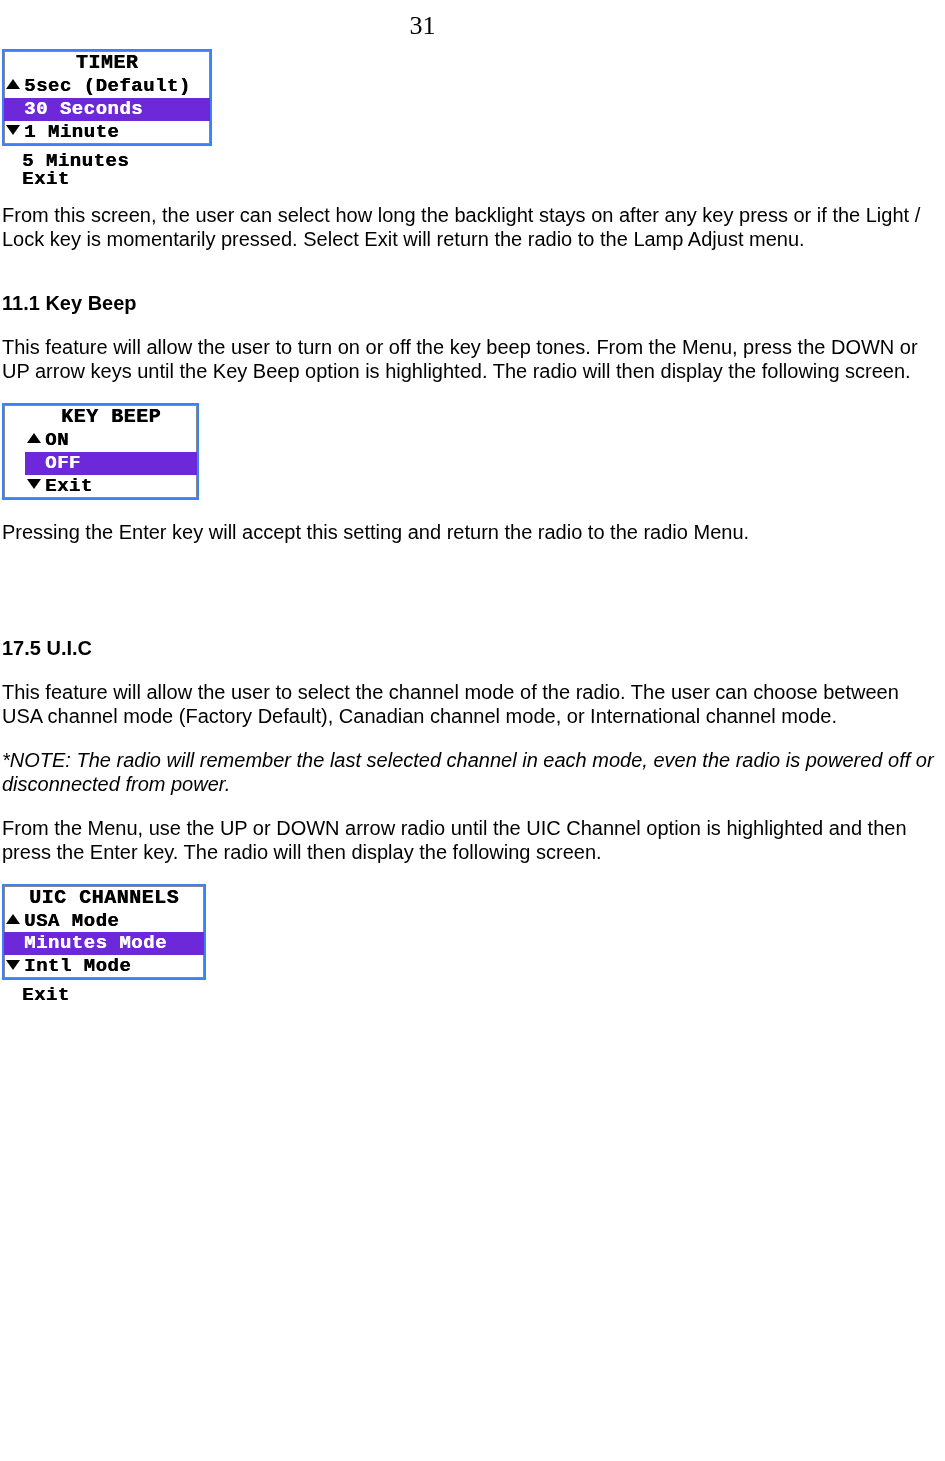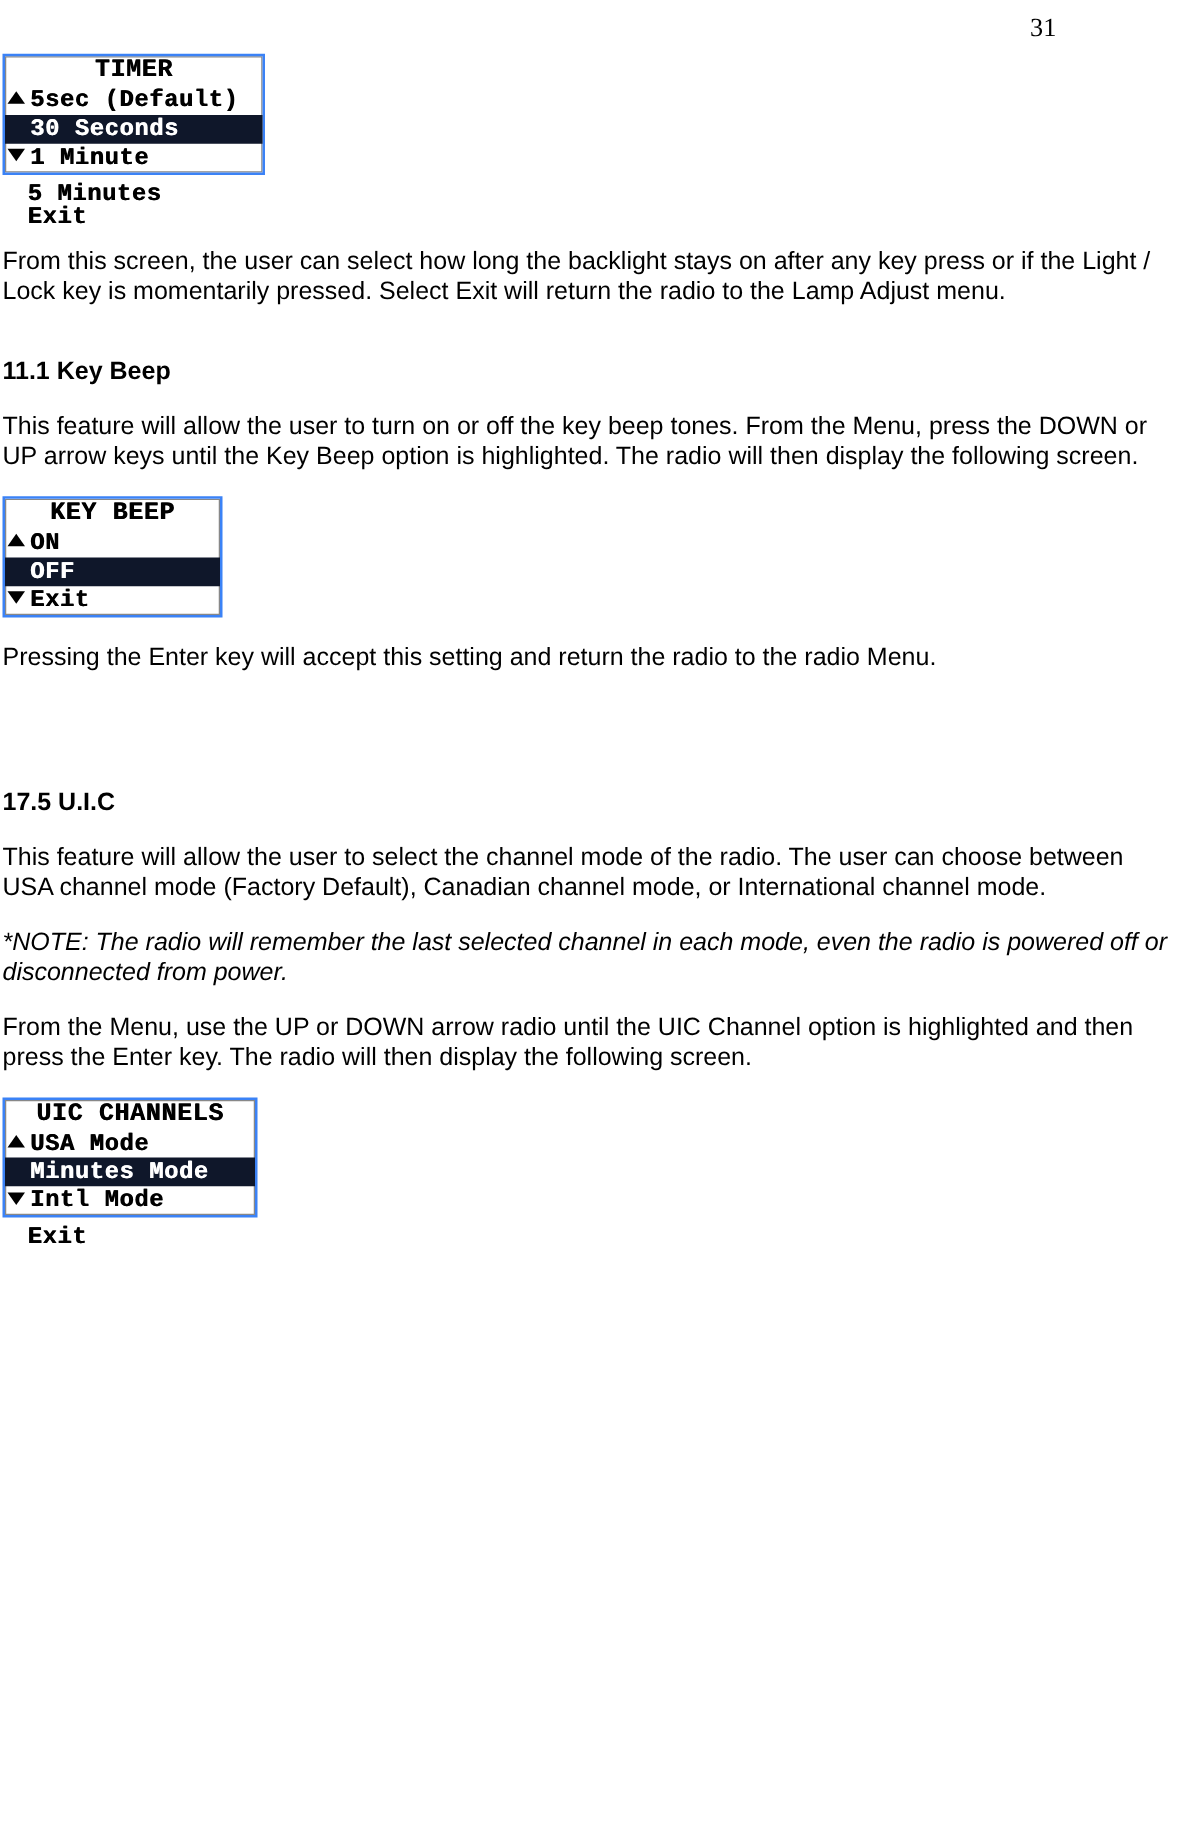--- a/index.html
+++ b/index.html
@@ -9,24 +9,24 @@
     font-size: 20px;
     line-height: 1.2;
     color: #000;
     background: #fff;
     width: 945px;
   }
   .page {
     padding: 0 0 20px 0;
   }
   .page-number {
-    text-align: right;
+    text-align: center;
     padding: 10px 100px 0 0;
     font-family: "Times New Roman", serif;
-    font-size: 21px;
+    font-size: 26px;
   }
   .body-text {
     margin: 12px 2px 12px 2px;
   }
   .section-heading {
     font-weight: bold;
     margin: 40px 2px 20px 2px;
   }
   .note {
     font-style: italic;
@@ -58,41 +58,41 @@
   .lcd-row {
     font-family: "Courier New", monospace;
     font-weight: bold;
     font-size: 19px;
     padding: 0 4px 0 20px;
     letter-spacing: 0.5px;
     white-space: nowrap;
     text-shadow: 0.5px 0 0 currentColor;
   }
   .lcd-row.selected {
-    background: #0f172a;
+    background: #6d28d9;
     color: #fff;
   }
   .arrow {
     position: absolute;
     left: 2px;
     width: 0;
     height: 0;
   }
   .arrow-up {
     border-left: 7px solid transparent;
     border-right: 7px solid transparent;
     border-bottom: 10px solid #000;
   }
   .arrow-down {
     border-left: 7px solid transparent;
     border-right: 7px solid transparent;
     border-top: 10px solid #000;
   }
   .lcd-1 { width: 206px; }
-  .lcd-2 { width: 172px; }
+  .lcd-2 { width: 172px; padding-left: 21px; }
   .lcd-3 { width: 200px; }
   .lcd-below {
     font-family: "Courier New", monospace;
     font-weight: bold;
     font-size: 19px;
     padding-left: 22px;
     margin-top: -4px;
     letter-spacing: 0.5px;
     text-shadow: 0.5px 0 0 #000;
   }

